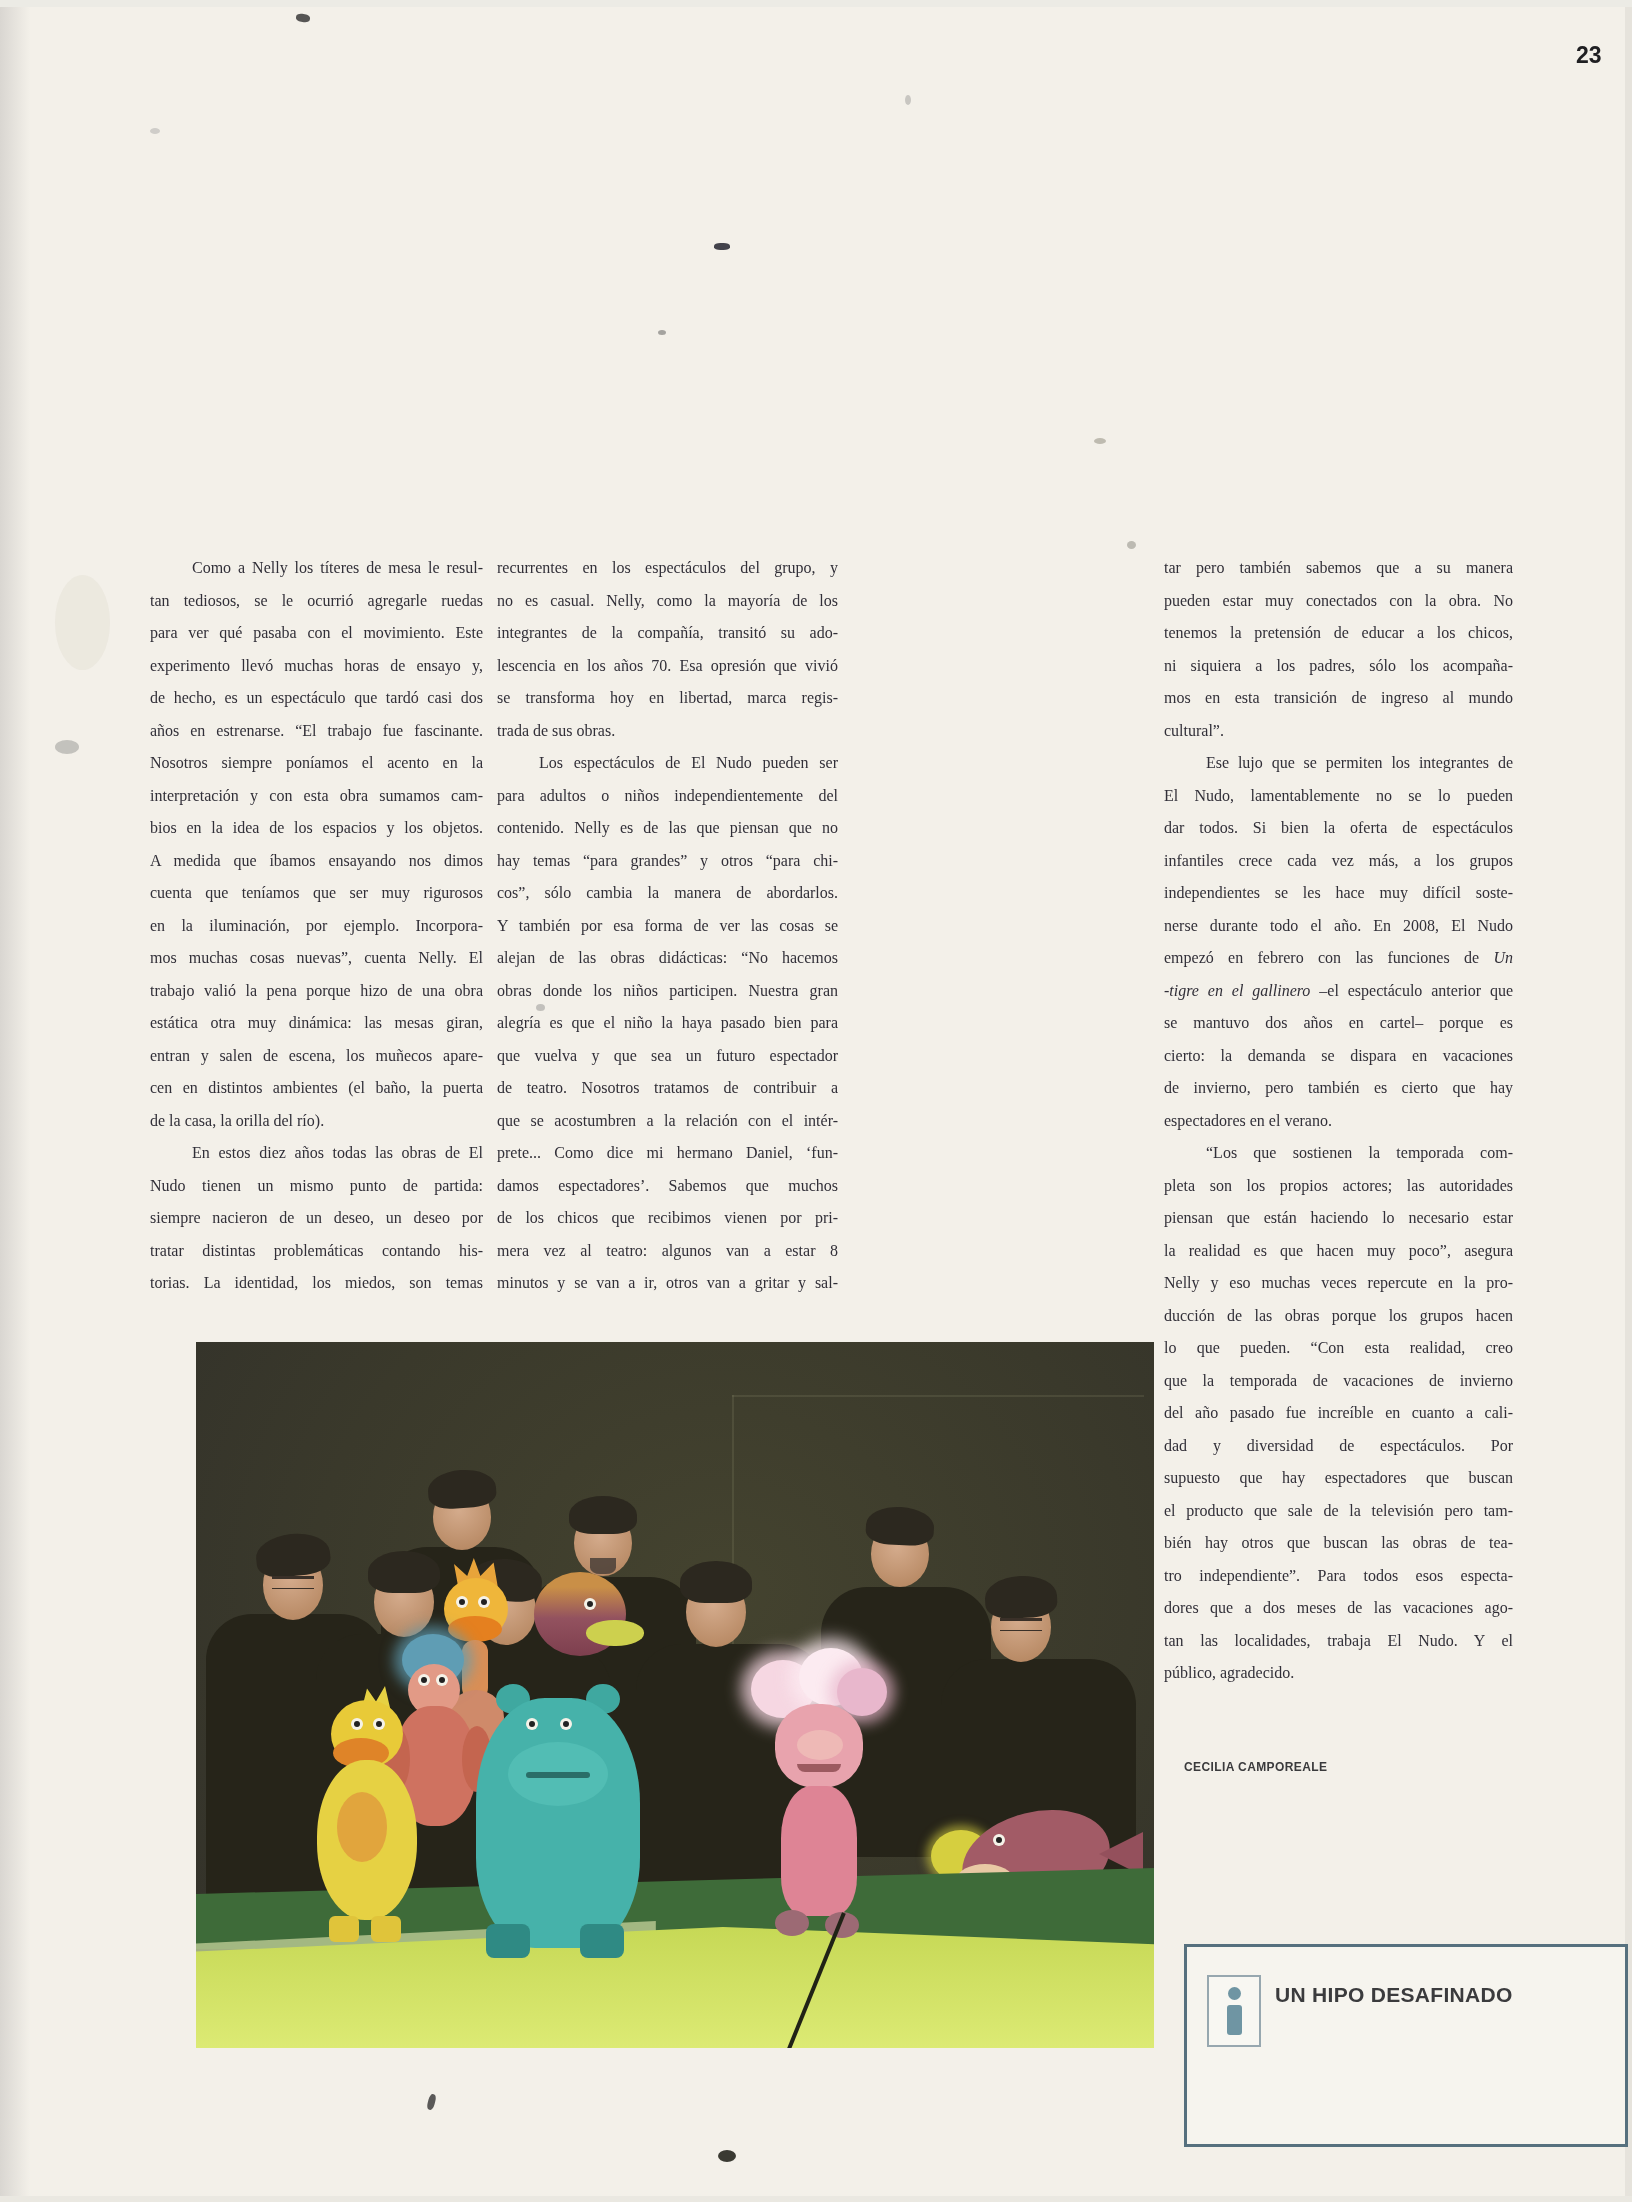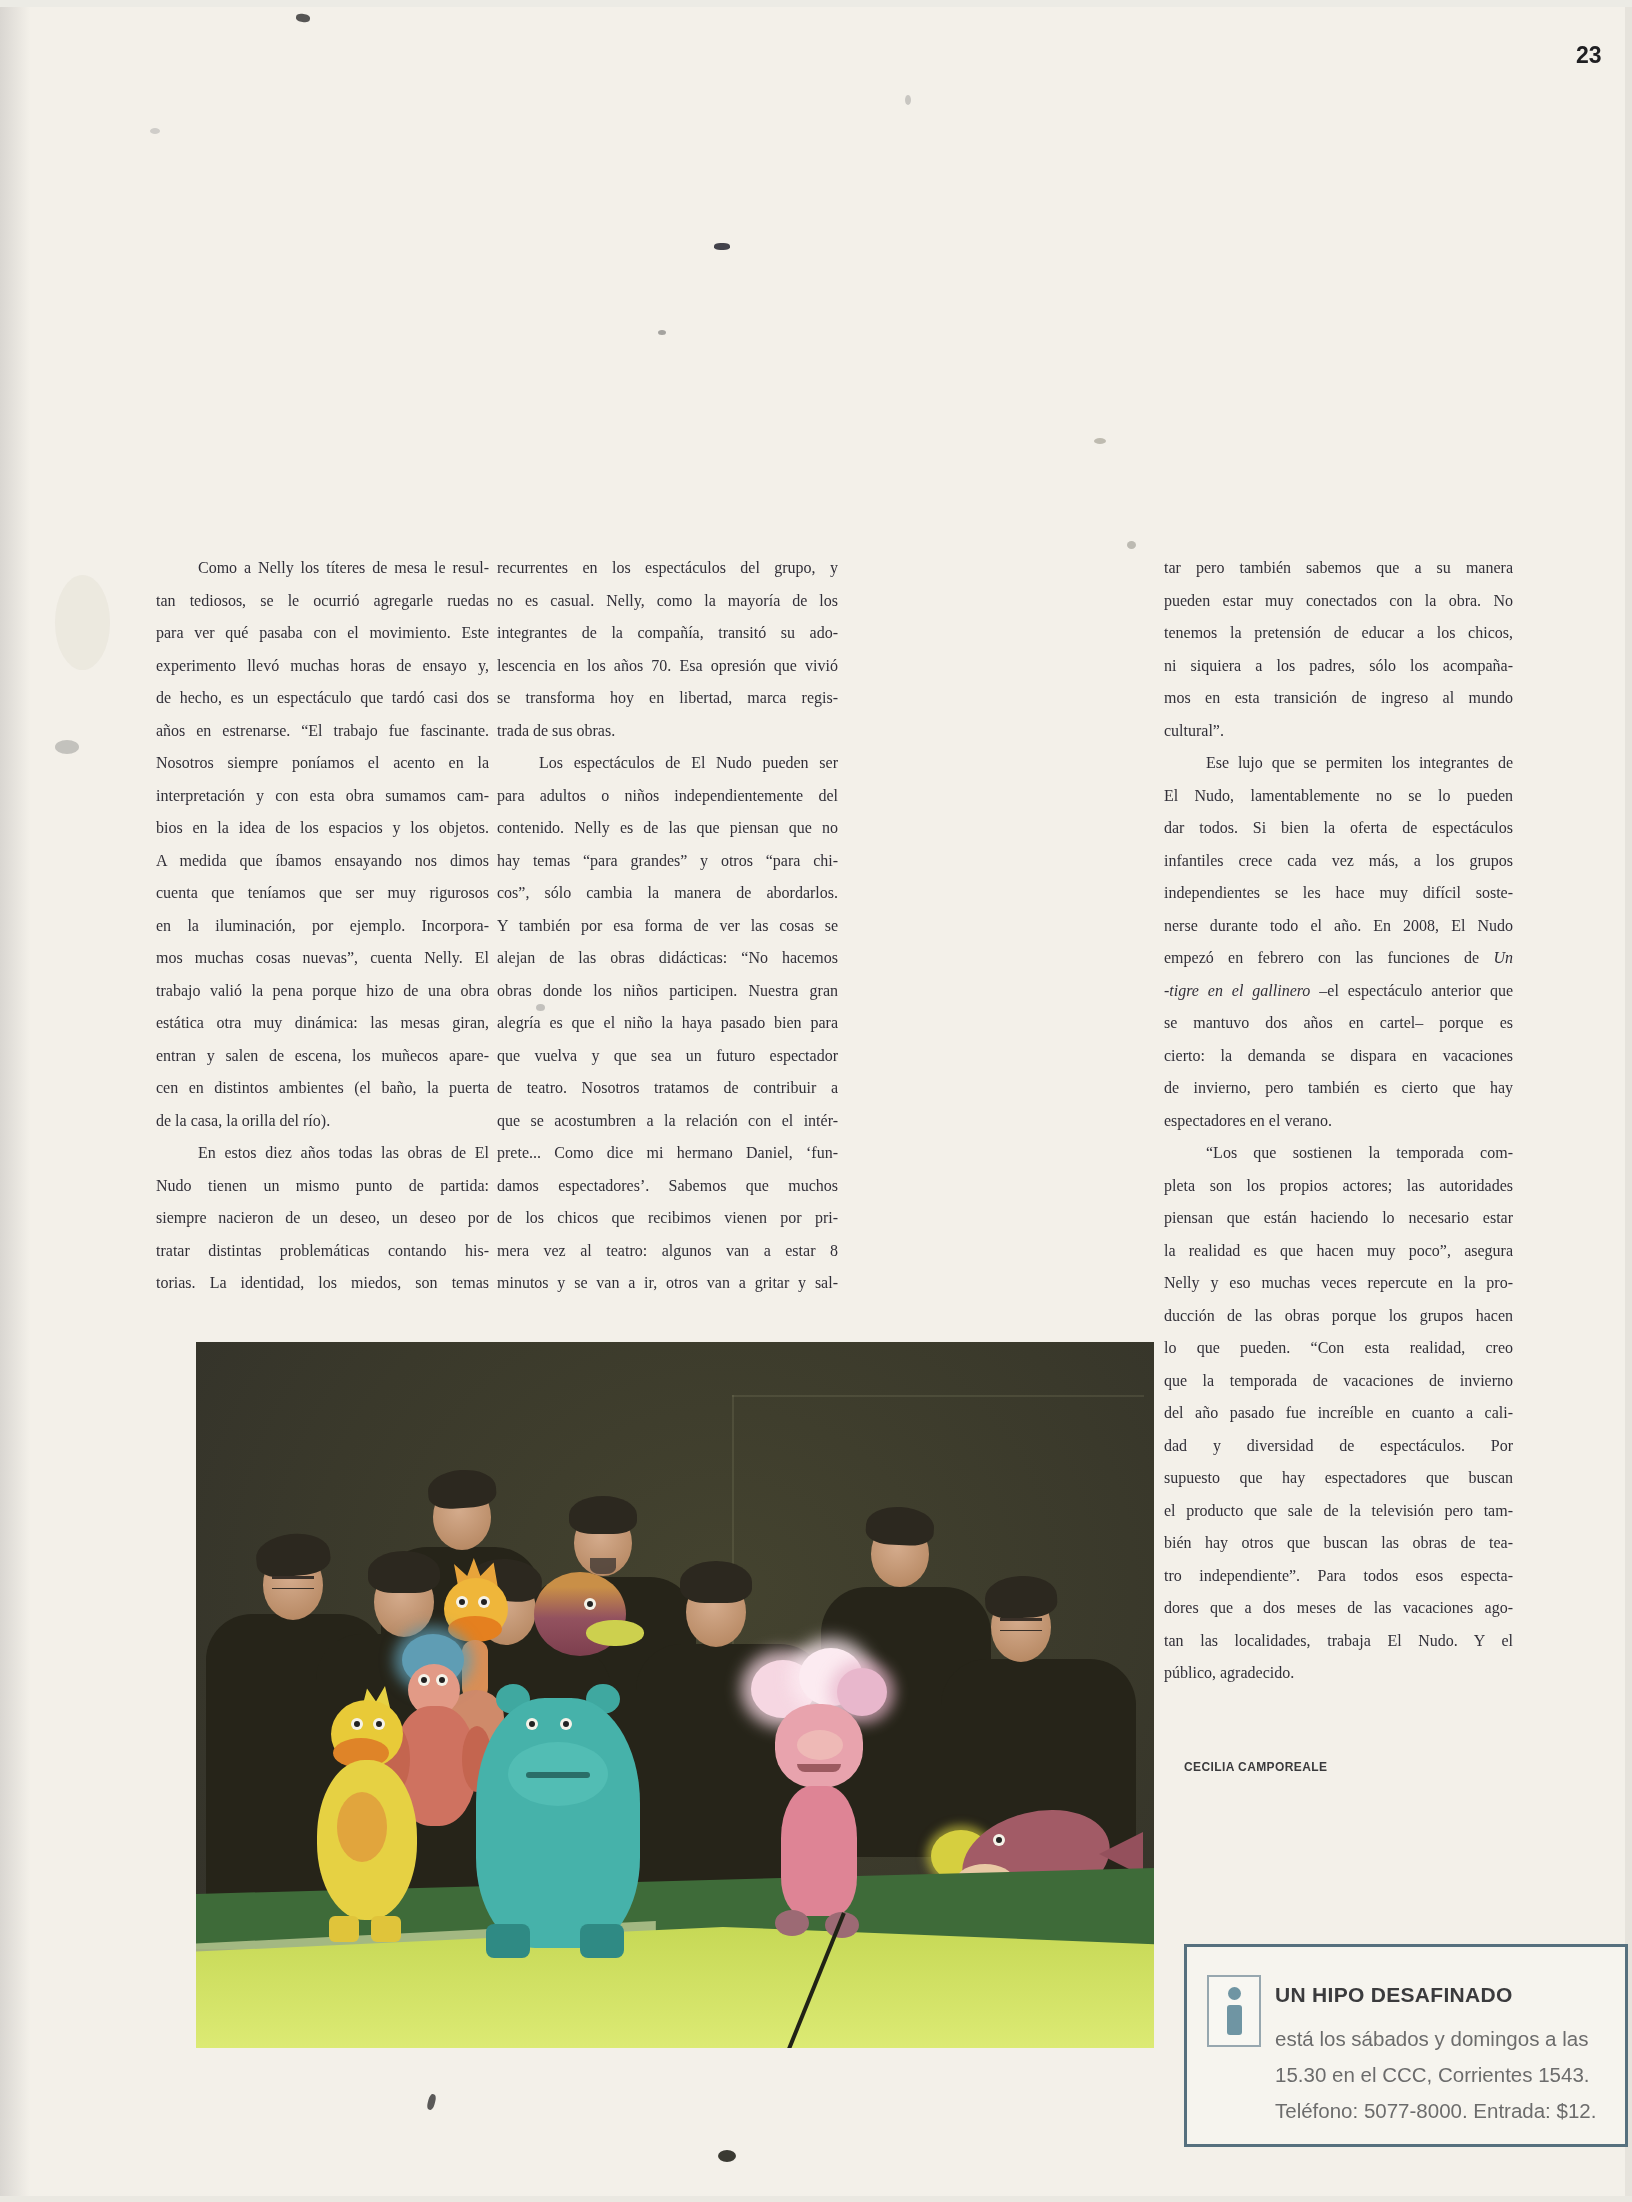--- a/index.html
+++ b/index.html
@@ -13,21 +13,21 @@
     background:linear-gradient(to right,#d9d6d1,rgba(217,214,209,0));}
   .edge-right{position:absolute;right:0;top:0;width:7px;height:100%;background:#e6e3dc;}
   .edge-top{position:absolute;left:0;top:0;width:100%;height:7px;background:#ecebe5;}
   .edge-bottom{position:absolute;left:0;bottom:0;width:100%;height:6px;background:#eae8e1;}
   .speck{position:absolute;pointer-events:none;}
   
   .page-number{position:absolute;left:1576px;top:42px;
     font-family:"Liberation Sans",sans-serif;font-weight:bold;font-size:23px;color:#1f1f22;}
   
   .col{position:absolute;top:552px;color:#312f38;font-size:16px;}
-  .col1{left:156px;width:333px;}
+  .col1{left:150px;width:333px;}
   .col2{left:497px;width:341px;}
   .col3{left:1164px;width:349px;}
   .line{height:32.5px;line-height:32.5px;white-space:nowrap;
     text-align:justify;text-align-last:justify;text-justify:inter-word;}
   .line.p{text-indent:42px;}
   .line.e{text-align-last:left;}
   .line i{}
   
   .byline{position:absolute;left:1184px;top:1760px;
     font-family:"Liberation Sans",sans-serif;font-weight:bold;font-size:12px;
@@ -294,25 +294,20 @@
   </div>
 
   <div class="byline">CECILIA CAMPOREALE</div>
 
   <div class="infobox">
     <div class="icon-box">
       <div class="i-dot"></div>
       <div class="i-stem"></div>
     </div>
     <div class="ib-title">UN HIPO DESAFINADO</div>
-    <div class="ib-lines">
-        <div class="ib-line">está los sábados y domingos a las</div>
-        <div class="ib-line">15.30 en el CCC, Corrientes 1543.</div>
-        <div class="ib-line">Teléfono: 5077-8000. Entrada: $12.</div>
-      </div>
   </div>
 
   <div class="speck" style="left:296px;top:14px;width:14px;height:8px;background:#3a3a3a;border-radius:40%;opacity:.85;transform:rotate(8deg);"></div>
   <div class="speck" style="left:714px;top:243px;width:16px;height:7px;background:#30303a;border-radius:40%;opacity:.9;"></div>
   <div class="speck" style="left:658px;top:330px;width:8px;height:5px;background:#555;border-radius:50%;opacity:.5;"></div>
   <div class="speck" style="left:55px;top:740px;width:24px;height:14px;background:#8a8a88;border-radius:50%;opacity:.45;"></div>
   <div class="speck" style="left:536px;top:1004px;width:9px;height:7px;background:#777;border-radius:50%;opacity:.4;"></div>
   <div class="speck" style="left:1127px;top:541px;width:9px;height:8px;background:#6a6a60;border-radius:50%;opacity:.4;"></div>
   <div class="speck" style="left:150px;top:128px;width:10px;height:6px;background:#999;border-radius:50%;opacity:.4;"></div>
   <div class="speck" style="left:905px;top:95px;width:6px;height:10px;background:#777;border-radius:50%;opacity:.35;"></div>

